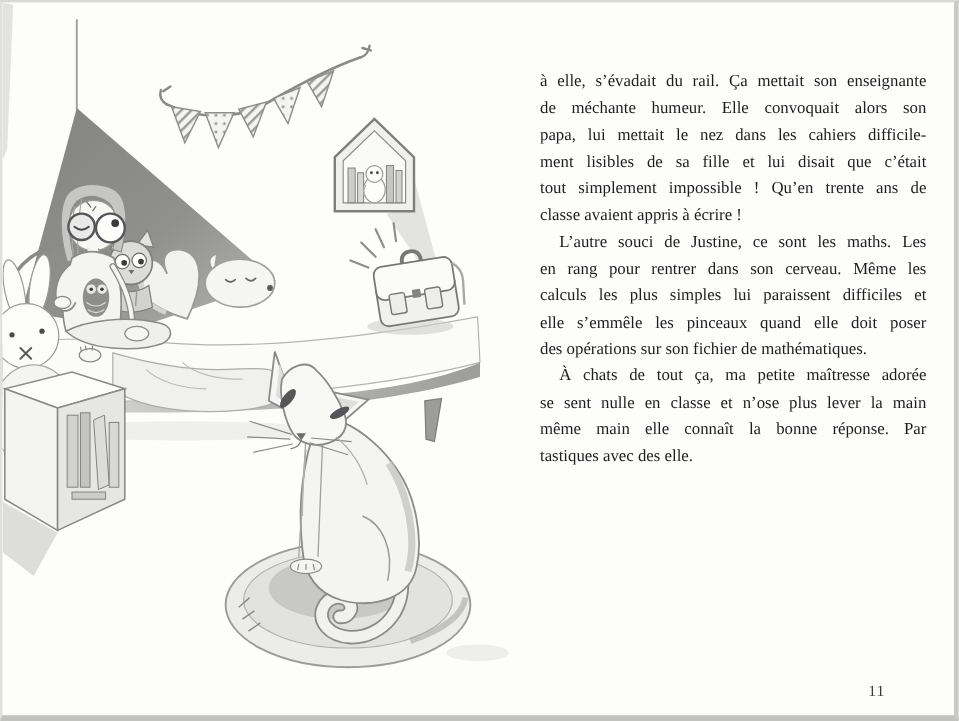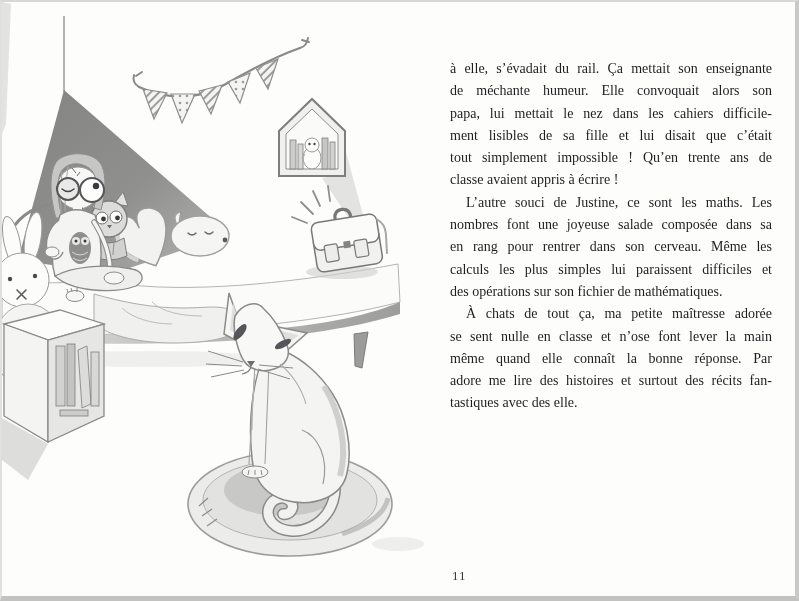--- a/index.html
+++ b/index.html
@@ -13,21 +13,21 @@
   .illustration{position:absolute;left:0;top:0;}
   .text-col{
     position:absolute;left:448px;top:56px;width:322px;
     color:#1e1e20;font-size:14px;line-height:22.3px;
   }
   .para{margin:0;}
   .line{text-align:justify;text-align-last:justify;}
   .line.last{text-align-last:left;}
   .para.indent .line:first-child{text-indent:16px;}
   .page-num{
-    position:absolute;left:450px;top:566px;width:286px;text-align:left;
+    position:absolute;left:450px;top:566px;width:286px;text-align:right;
     font-size:13px;color:#3a3a3c;letter-spacing:1px;
   }
 </style>
 </head>
 <body>
 
 <div class="page">
 
   <svg class="illustration" width="430" height="601" viewBox="0 0 430 601" xmlns="http://www.w3.org/2000/svg">
     <defs>
@@ -243,29 +243,28 @@
         <div class="para">
           <div class="line">à elle, s’évadait du rail. Ça mettait son enseignante</div>
           <div class="line">de méchante humeur. Elle convoquait alors son</div>
           <div class="line">papa, lui mettait le nez dans les cahiers difficile-</div>
           <div class="line">ment lisibles de sa fille et lui disait que c’était</div>
           <div class="line">tout simplement impossible ! Qu’en trente ans de</div>
           <div class="line last">classe avaient appris à écrire !</div>
         </div>
         <div class="para indent">
           <div class="line">L’autre souci de Justine, ce sont les maths. Les</div>
-          <div class="line">nombres font une joyeuse salade composée dans sa</div>
           <div class="line">en rang pour rentrer dans son cerveau. Même les</div>
           <div class="line">calculs les plus simples lui paraissent difficiles et</div>
+          <div class="line">elle s’emmêle les pinceaux quand elle doit poser</div>
           <div class="line last">des opérations sur son fichier de mathématiques.</div>
         </div>
         <div class="para indent">
           <div class="line">À chats de tout ça, ma petite maîtresse adorée</div>
-          <div class="line">se sent nulle en classe et n’ose font lever la main</div>
-          <div class="line">même quand elle connaît la bonne réponse. Par</div>
-          <div class="line">adore me lire des histoires et surtout des récits fan-</div>
+          <div class="line">se sent nulle en classe et n’ose plus lever la main</div>
+          <div class="line">même main elle connaît la bonne réponse. Par</div>
           <div class="line last">tastiques avec des elle.</div>
         </div>
       </div>
     <div class="page-num">11</div>
   </main>
 
 </div>
 
 </body></html>

